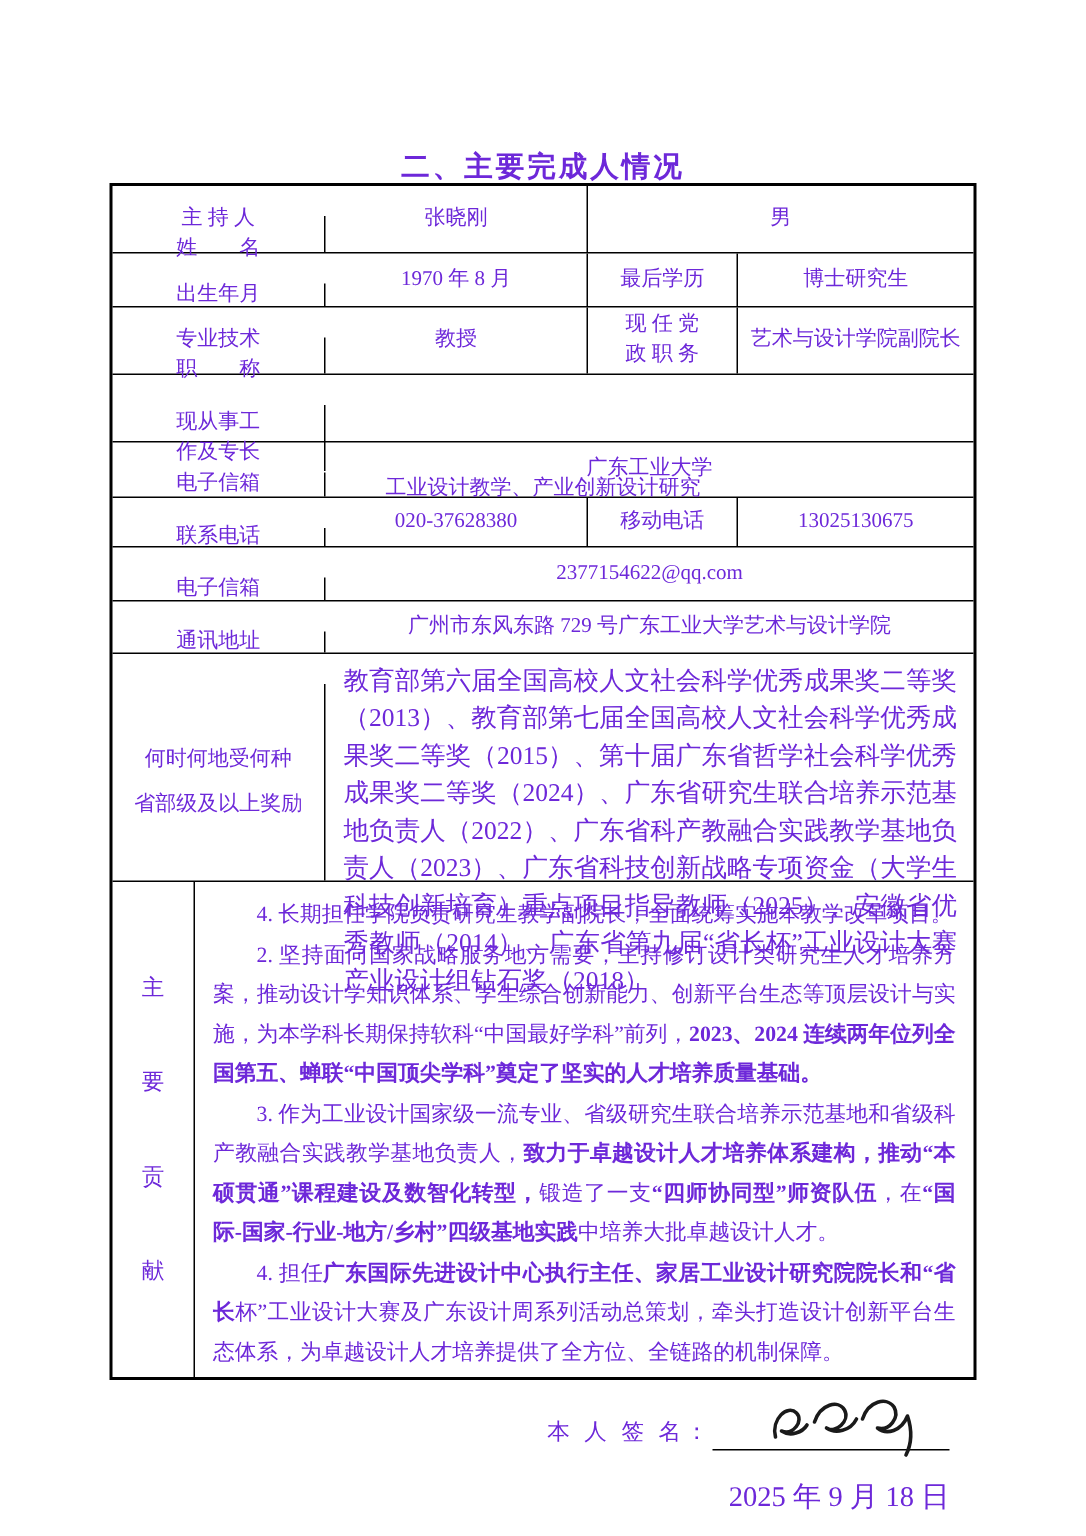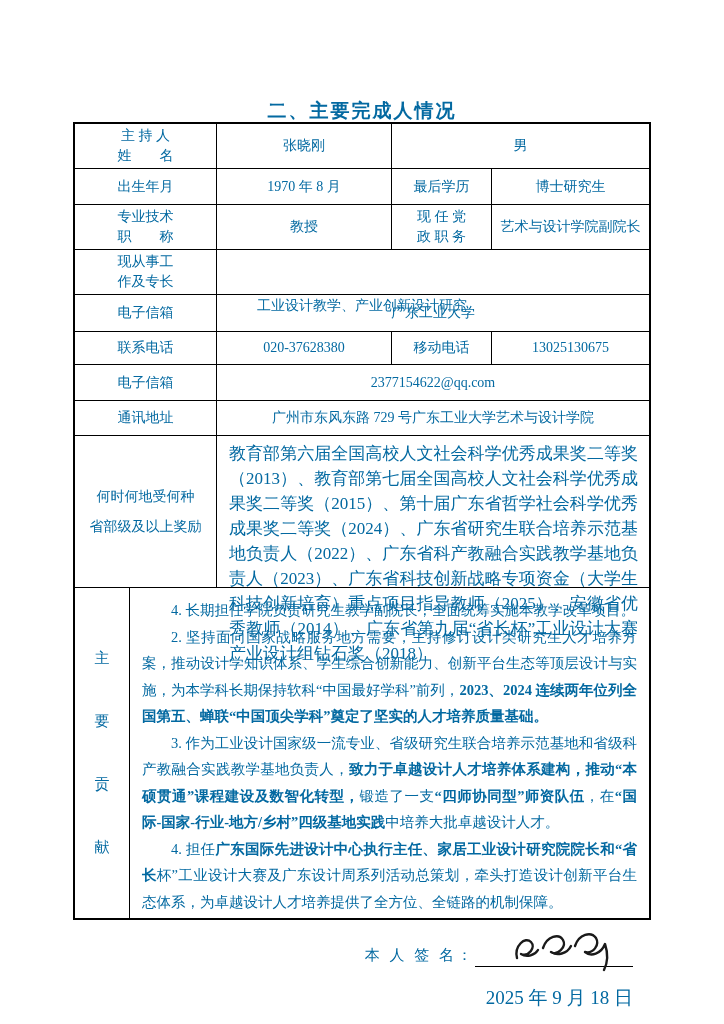--- a/index.html
+++ b/index.html
@@ -1,37 +1,37 @@
 <!DOCTYPE html>
 <html><head>
 <meta charset="utf-8">
 <style>
   html,body{margin:0;padding:0;background:#ffffff;}
   .doc{
     position:relative;width:724px;height:1024px;background:#ffffff;
-    font-family:"Liberation Serif","DejaVu Serif",serif;color:#0369a1;
+    font-family:"Liberation Serif","DejaVu Serif",serif;color:#6d28d9;
     overflow:hidden;
   }
   .title{
     position:absolute;top:98px;left:0;width:100%;text-align:center;
     font-size:19px;font-weight:bold;letter-spacing:2px;
   }
   .table{
     position:absolute;left:73px;top:122px;width:578px;
     border:2px solid #000;box-sizing:border-box;background:#fff;
   }
   .row{display:flex;border-bottom:1px solid #000;box-sizing:border-box;}
   .row:last-child{border-bottom:none;}
   .cell{
     border-right:1px solid #000;box-sizing:border-box;
     display:flex;flex-direction:column;align-items:center;justify-content:center;
     text-align:center;font-size:14px;line-height:20px;padding:2px 4px;
   }
   .cell:last-child{border-right:none;}
-  .w1{width:142px;flex:none;}
+  .w1{width:142px;flex:none;margin-top:20px;}
   .w2{width:175px;flex:none;}
   .w3{width:100px;flex:none;}
   .w4{flex:1;}
   .span-cell{flex:1;}
   .awards-cell{
     flex:1;display:block;text-align:justify;text-justify:inter-ideograph;
     padding:5px 11px 4px 12px;font-size:17px;line-height:25px;
   }
   .vcell{
     width:55px;flex:none;display:flex;flex-direction:column;

